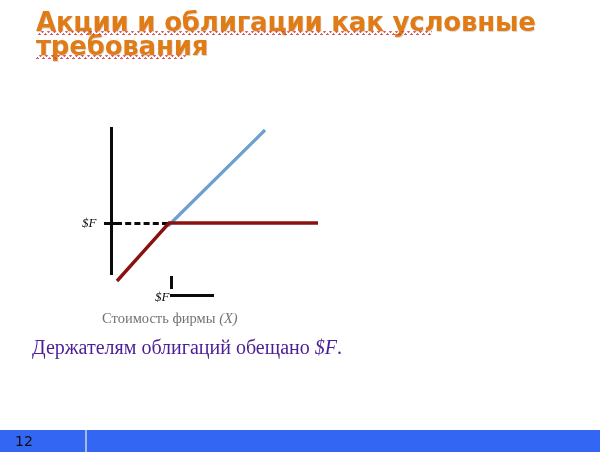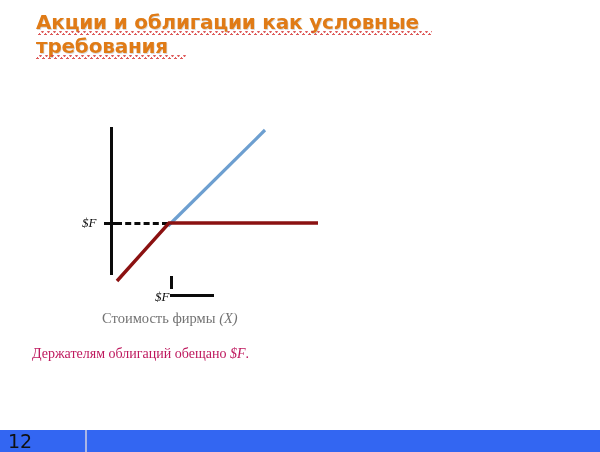--- a/index.html
+++ b/index.html
@@ -24,21 +24,21 @@
   }
 
   
   #slide-title {
     position: absolute;
     left: 36px;
     top: 10px;
     width: 520px;
     font-family: "DejaVu Sans", "Liberation Sans", sans-serif;
     font-weight: bold;
-    font-size: 20px;
+    font-size: 26px;
     line-height: 24px;
     color: #E07B16;
     letter-spacing: -0.2px;
     white-space: pre-line;
     text-shadow: 0.7px 0.7px 0 rgba(170,170,170,0.45);
   }
   
   #title-squiggle-1, #title-squiggle-2 {
     position: absolute;
     height: 4px;
@@ -154,24 +154,23 @@
     white-space: nowrap;
   }
   #x-axis-label .var { font-style: italic; }
 
   
   #body-text {
     position: absolute;
     left: 32px;
     top: 338px;
     width: 330px;
-    color: #be185d;
-    font-size: 14px;
+    color: #4c1d95;
+    font-size: 20px;
     line-height: 19px;
-    margin-top: 6px;
   }
   #body-text .line { margin-bottom: 7px; }
   #body-text .var { font-style: italic; }
 
   
   #footer-bar {
     position: absolute;
     left: 0;
     top: 430px;
     width: 600px;
@@ -180,23 +179,23 @@
   }
   #footer-slide-number {
     position: absolute;
     left: 0px;
     top: 430px;
     width: 80px;
     height: 22px;
     background: #3366F2;
     color: #101010;
     font-family: "DejaVu Sans", "Liberation Sans", sans-serif;
-    font-size: 19px;
+    font-size: 14px;
     line-height: 22px;
-    padding-left: 8px;
+    padding-left: 15px;
     box-sizing: border-box;
   }
   #footer-divider {
     position: absolute;
     left: 85px;
     top: 430px;
     width: 2px;
     height: 22px;
     background: #aab6e6;
   }

